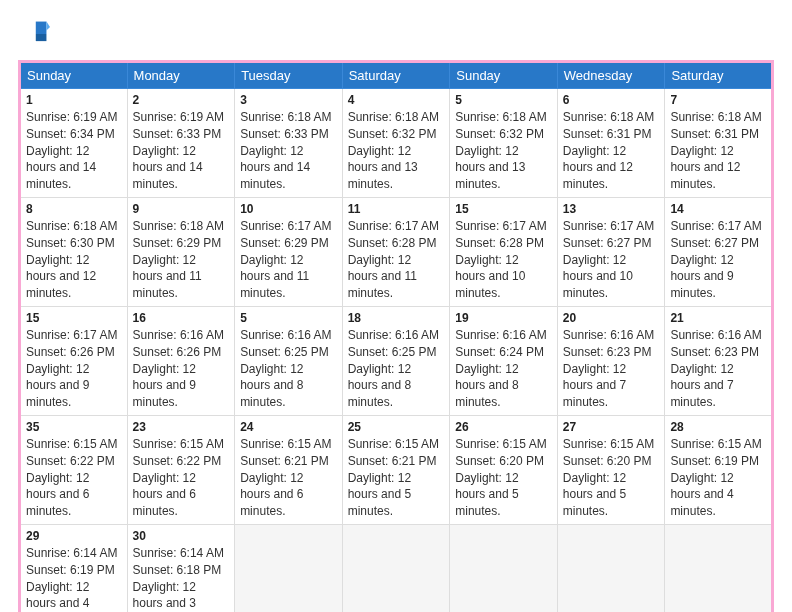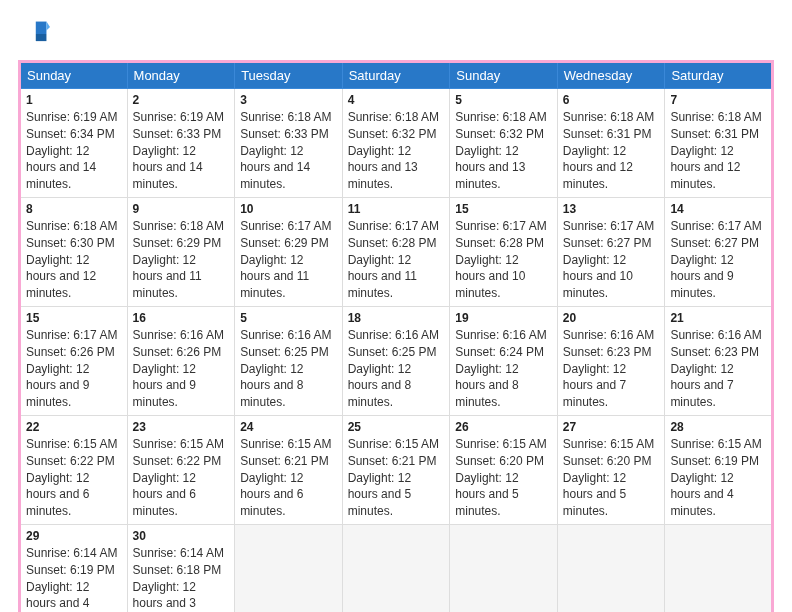--- a/index.html
+++ b/index.html
@@ -217,21 +217,21 @@
         <span class="day-num">20</span>
         <span class="day-info">Sunrise: 6:16 AM<br>Sunset: 6:23 PM<br>Daylight: 12 hours and 7 minutes.</span>
       </td>
           <td>
         <span class="day-num">21</span>
         <span class="day-info">Sunrise: 6:16 AM<br>Sunset: 6:23 PM<br>Daylight: 12 hours and 7 minutes.</span>
       </td>
         </tr>
         <tr>
           <td>
-        <span class="day-num">22</span>
+        <span class="day-num">35</span>
         <span class="day-info">Sunrise: 6:15 AM<br>Sunset: 6:22 PM<br>Daylight: 12 hours and 6 minutes.</span>
       </td>
           <td>
         <span class="day-num">23</span>
         <span class="day-info">Sunrise: 6:15 AM<br>Sunset: 6:22 PM<br>Daylight: 12 hours and 6 minutes.</span>
       </td>
           <td>
         <span class="day-num">24</span>
         <span class="day-info">Sunrise: 6:15 AM<br>Sunset: 6:21 PM<br>Daylight: 12 hours and 6 minutes.</span>
       </td>

